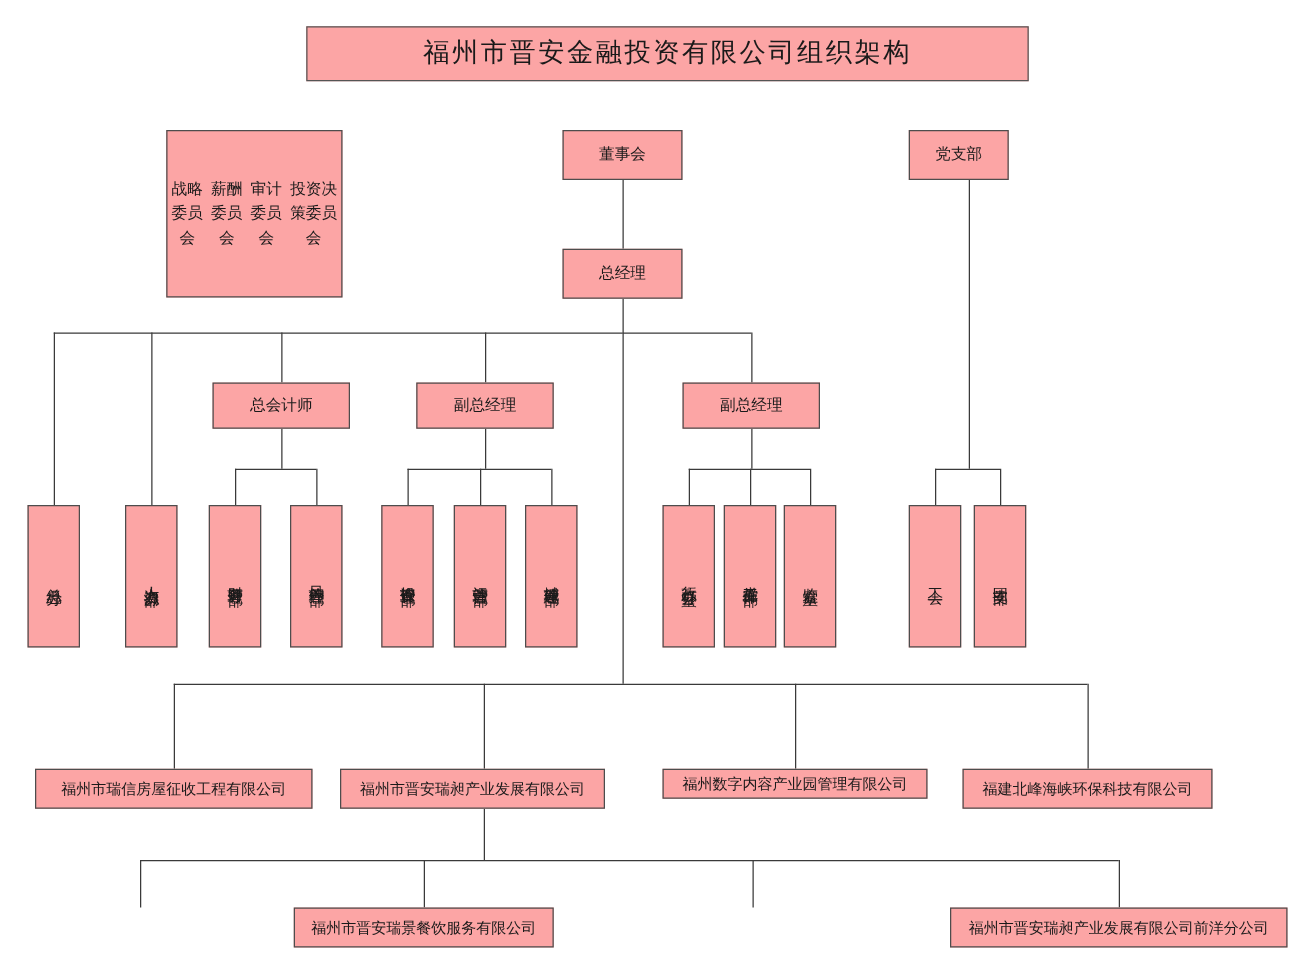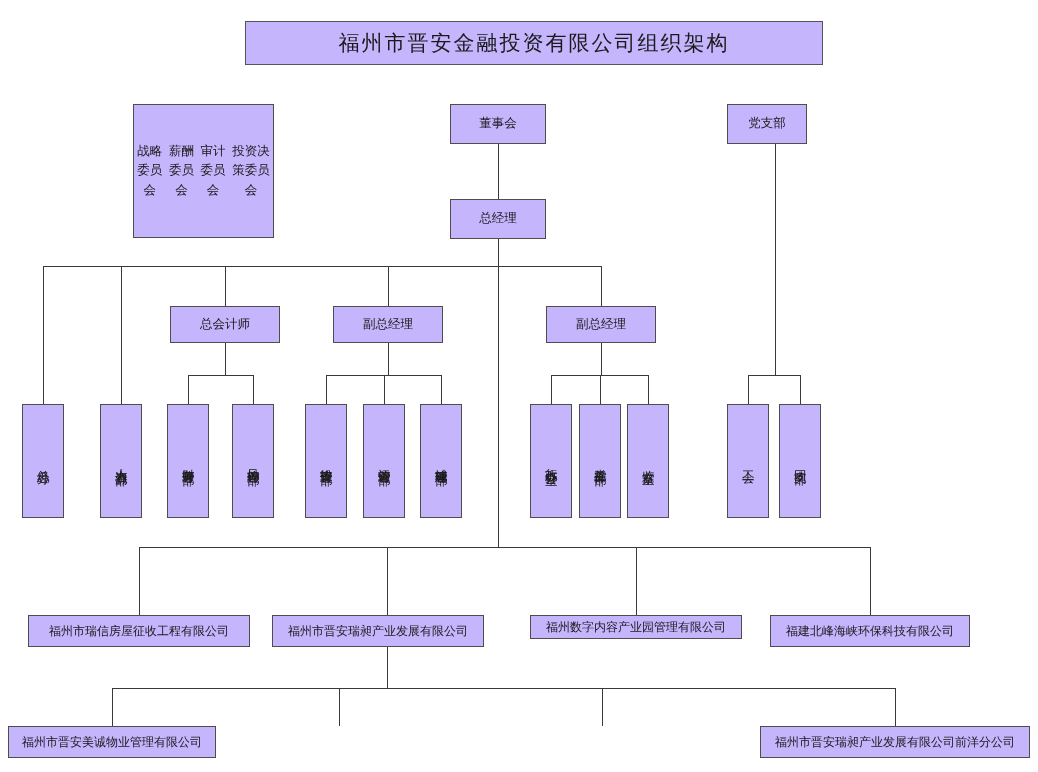--- a/index.html
+++ b/index.html
@@ -15,21 +15,21 @@
     position: relative;
     width: 1038px;
     height: 772px;
     overflow: hidden;
     background: #ffffff;
   }
   .box {
     position: absolute;
     box-sizing: border-box;
     border: 1px solid #4d4d4d;
-    background: #c4b5fd;
+    background: #fca5a5;
     display: flex;
     align-items: center;
     justify-content: center;
     text-align: center;
     line-height: 1.22;
     z-index: 3;
   }
   .title-box {
     font-size: 21px;
     letter-spacing: 2px;
@@ -100,21 +100,21 @@
   <div class="box node vertical" style="left:579px; top:404px; width:42px; height:114px;">党群工作部</div>
   <div class="box node vertical" style="left:627px; top:404px; width:42px; height:114px;">监察室</div>
   <div class="box node vertical" style="left:727px; top:404px; width:42px; height:114px;">工会</div>
   <div class="box node vertical" style="left:779px; top:404px; width:42px; height:114px;">团支部</div>
 
   <div class="box sub" style="left:28px; top:615px; width:222px; height:32px;">福州市瑞信房屋征收工程有限公司</div>
   <div class="box sub" style="left:272px; top:615px; width:212px; height:32px;">福州市晋安瑞昶产业发展有限公司</div>
   <div class="box sub" style="left:530px; top:615px; width:212px; height:24px;">福州数字内容产业园管理有限公司</div>
   <div class="box sub" style="left:770px; top:615px; width:200px; height:32px;">福建北峰海峡环保科技有限公司</div>
 
-  <div class="box sub" style="left:8px; top:726px; width:208px; height:32px;">福州市晋安美诚物业管理有限公司</div>
+  <div class="box sub" style="left:235px; top:726px; width:208px; height:32px;">福州市晋安瑞景餐饮服务有限公司</div>
   <div class="box sub" style="left:760px; top:726px; width:270px; height:32px;">福州市晋安瑞昶产业发展有限公司前洋分公司</div>
 
   <div class="line vline" style="left:498px; top:144px; height:55px;"></div>
 
   <div class="line vline" style="left:498px; top:239px; height:308px;"></div>
 
   <div class="line hline" style="left:43px; top:266px; width:455px;"></div>
   <div class="line vline" style="left:43px; top:266px; height:138px;"></div>
   <div class="line vline" style="left:121px; top:266px; height:138px;"></div>
   <div class="line vline" style="left:225px; top:266px; height:40px;"></div>

